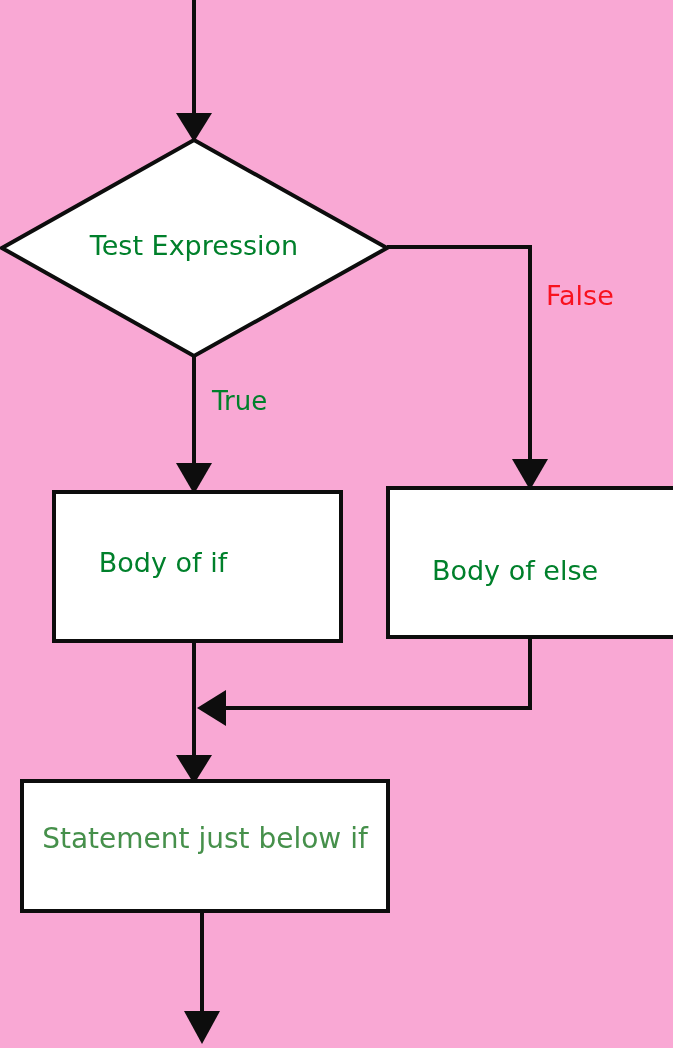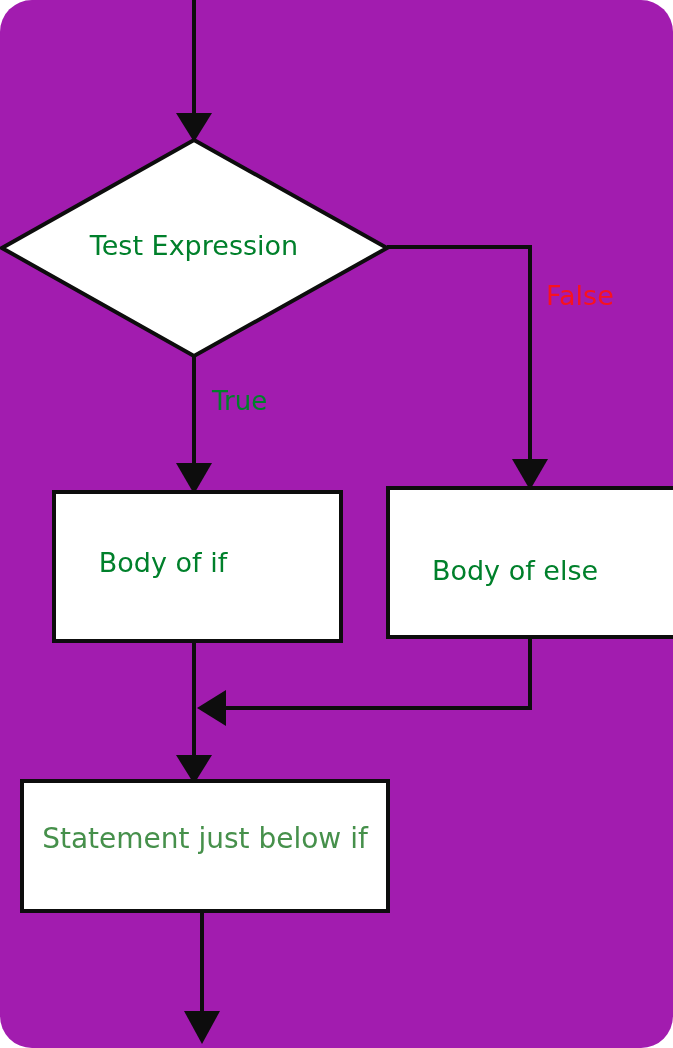--- a/index.html
+++ b/index.html
@@ -11,22 +11,21 @@
   body {
     width: 673px;
     height: 1048px;
     overflow: hidden;
     font-family: "DejaVu Sans", sans-serif;
   }
   #flowchart-root {
     position: relative;
     width: 673px;
     height: 1048px;
-    background: #a21caf;
-    border-radius: 32px;
+    background: #f9a8d4;
   }
   svg.flow-canvas {
     display: block;
     width: 673px;
     height: 1048px;
   }
   .shape-outline {
     fill: #ffffff;
     stroke: #0d0d0d;
     stroke-width: 4;

